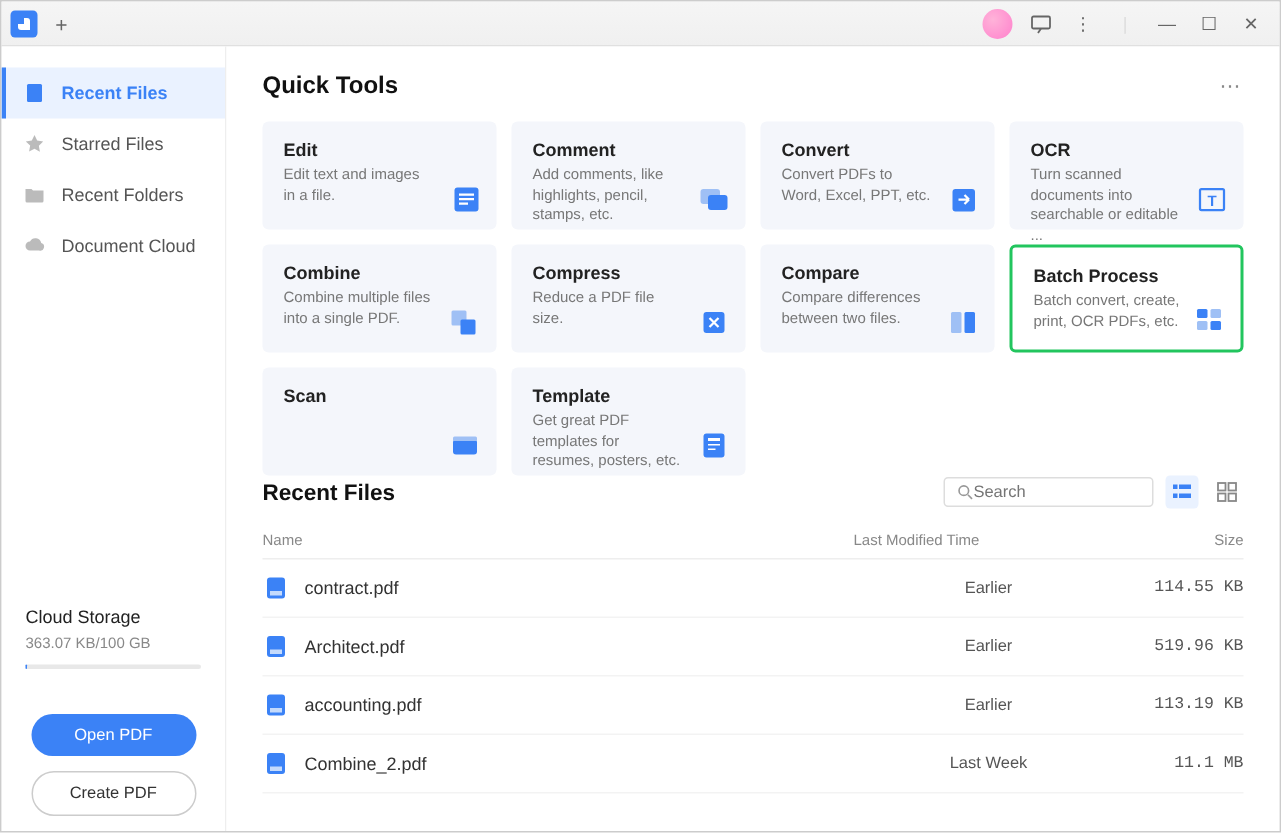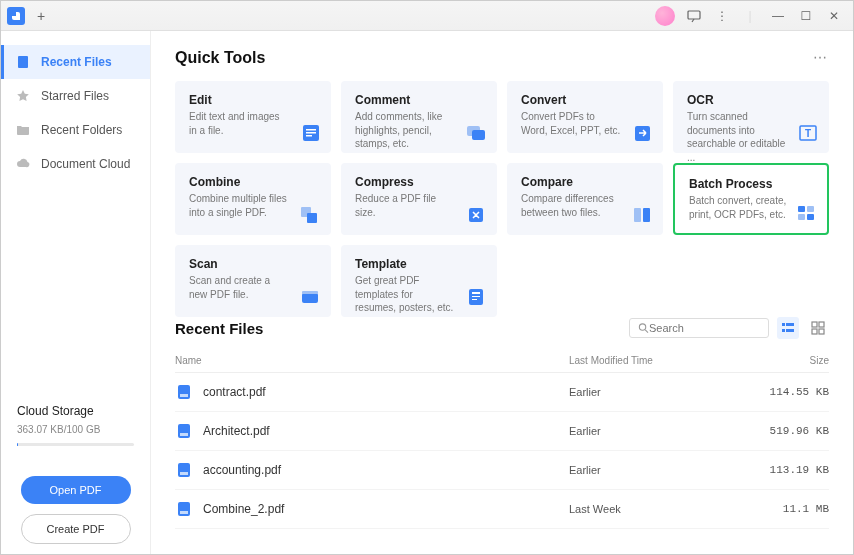--- a/index.html
+++ b/index.html
@@ -48,21 +48,21 @@
 .view-btn { width: 22px; height: 22px; display: flex; align-items: center; justify-content: center; cursor: pointer; border-radius: 3px; }
 .view-btn.active { background: #eaf2ff; }
 
 .file-table { width: 100%; }
 .file-head { display: flex; font-size: 10px; color: #888; padding: 6px 0; border-bottom: 1px solid #eee; }
 .col-name { flex: 1; }
 .col-time { width: 180px; }
 .col-size { width: 80px; text-align: right; }
 .file-row { display: flex; align-items: center; padding: 10px 0; font-size: 12px; color: #333; border-bottom: 1px solid #f3f3f3; }
 .file-row .fname { flex: 1; display: flex; align-items: center; gap: 10px; }
-.file-row .ftime { width: 180px; color: #555; font-size: 11px; }
+.file-row .ftime { width: 180px; color: #555; font-size: 11px; text-align: center; }
 .file-row .fsize { width: 80px; text-align: right; color: #555; font-size: 11px; font-family: Liberation Mono, monospace; }
 .pdf-icon { width: 18px; height: 18px; }
 </style>
 </head>
 <body>
 
 <div class="titlebar">
   <div class="logo">
     <svg viewBox="0 0 10 10">
         <path d="M1 1h6a2 2 0 0 1 2 2v6H3a2 2 0 0 1-2-2V1z" fill="#fff"></path>
@@ -218,21 +218,20 @@
             <svg viewBox="0 0 22 20">
               <rect x="3" y="3" width="7" height="6" rx="1" fill="#3b82f6"></rect>
               <rect x="12" y="3" width="7" height="6" rx="1" fill="#9fc0f5"></rect>
               <rect x="3" y="11" width="7" height="6" rx="1" fill="#9fc0f5"></rect>
               <rect x="12" y="11" width="7" height="6" rx="1" fill="#3b82f6"></rect>
             </svg>
           </div>
       </div>
       <div class="tool-card">
         <div class="tool-title">Scan</div>
-        <div class="tool-desc">Scan and create a new PDF file.</div>
         <div class="tool-icon">
             <svg viewBox="0 0 22 20">
               <rect x="3" y="6" width="16" height="10" rx="2" fill="#3b82f6"></rect>
               <rect x="3" y="4" width="16" height="3" rx="1" fill="#9fc0f5"></rect>
             </svg>
           </div>
       </div>
       <div class="tool-card">
         <div class="tool-title">Template</div>
         <div class="tool-desc">Get great PDF templates for resumes, posters, etc.</div>

